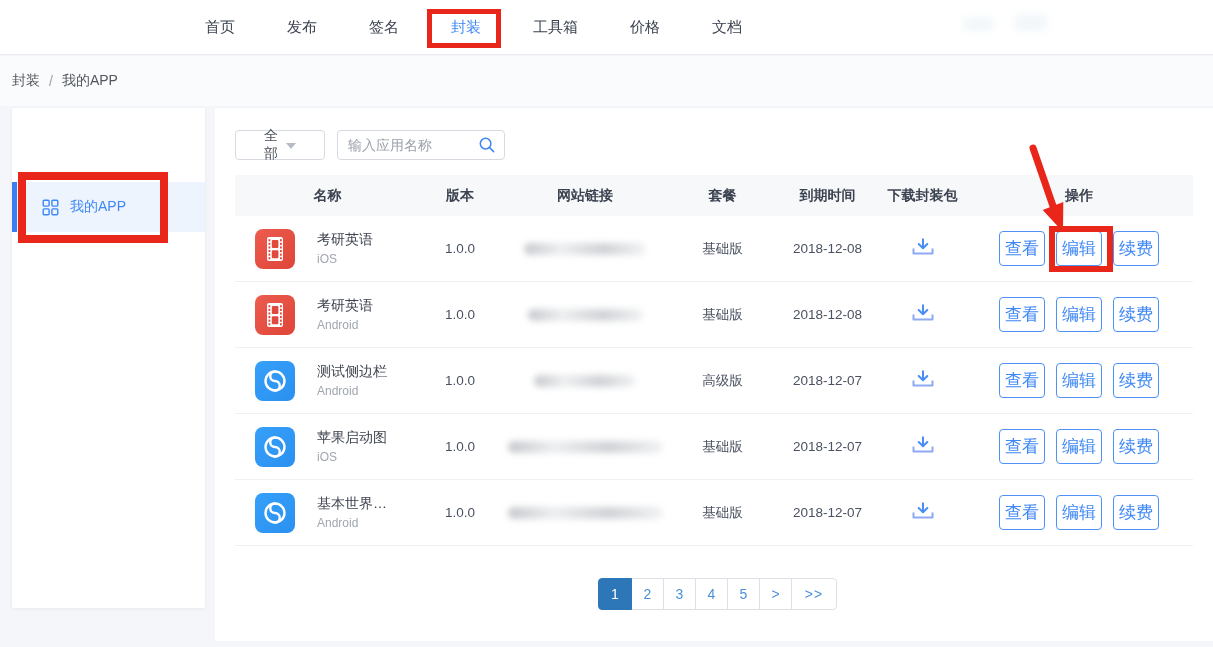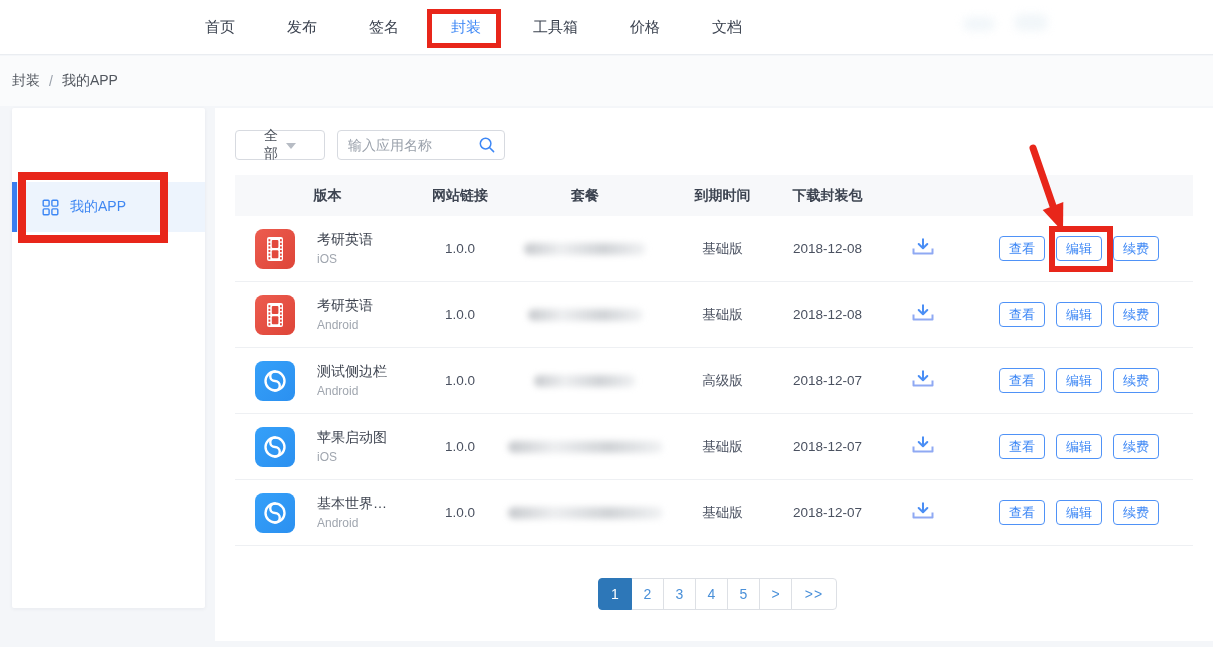--- a/index.html
+++ b/index.html
@@ -44,22 +44,22 @@
   .cell-name { display:flex; align-items:center; gap:22px; padding-left:20px; text-align:left !important; }
   .appicon { width:40px; height:40px; border-radius:8px; flex:0 0 40px; display:flex; align-items:center; justify-content:center; }
   .appicon.film { background:linear-gradient(135deg,#ec5c4f,#de4538); }
   .appicon.swirl { background:linear-gradient(135deg,#35a0f9,#2b90f0); }
   .nm { font-size:14px; color:#3e4450; }
   .pf { font-size:12px; color:#a0a6af; margin-top:3px; }
   .blur-blob { height:12px; border-radius:6px; margin:0 auto; filter:blur(3px);
     background:linear-gradient(90deg,rgba(150,155,162,.55),rgba(195,199,205,.3) 30%,rgba(160,166,173,.5) 65%,rgba(200,205,211,.25)); }
   .dl { display:inline-flex; cursor:pointer; }
   .cell-actions { display:flex; gap:11px; justify-content:center; }
-  .btn { width:46px; height:25px; border:1px solid #4f92f7; border-radius:4px; background:#fff; color:#3d87f5;
-    font-size:13px; font-family:Liberation Serif, serif; display:flex; align-items:center; justify-content:center; cursor:pointer; }
+  .btn { width:46px; height:35px; border:1px solid #4f92f7; border-radius:4px; background:#fff; color:#3d87f5;
+    font-size:17px; font-family:Liberation Serif, serif; display:flex; align-items:center; justify-content:center; cursor:pointer; }
   
   .pager { position:absolute; left:383px; top:470px; display:flex; }
   .pcell { min-width:33px; height:32px; padding:0 4px; margin-left:-1px; border:1px solid #dde0e5; background:#fff; color:#4a90d9;
     font-size:14px; display:flex; align-items:center; justify-content:center; cursor:pointer; }
   .pcell.active { min-width:34px; margin-left:0; background:#2d77b8; border-color:#2d77b8; color:#fff; border-radius:4px 0 0 4px; z-index:1; }
   .pcell.last { min-width:46px; border-radius:0 4px 4px 0; letter-spacing:1px; }
   
   .anno { position:absolute; border:5px solid #e8261a; pointer-events:none; }
   .anno-nav { left:427px; top:9px; width:74px; height:39px; }
   .anno-side { left:18px; top:172px; width:150px; height:71px; border-width:8px; }
@@ -117,25 +117,27 @@
     <span class="mag">
       <svg width="18" height="18" viewBox="0 0 18 18" fill="none" stroke="#3d87f5" stroke-width="1.5">
           <circle cx="7.6" cy="7.6" r="5.3"></circle>
           <path d="M11.7 11.7 L15.6 15.6" stroke-linecap="round"></path>
         </svg>
     </span>
   </div>
 
   <div class="table">
     <div class="thead">
+      <div>名称</div>
       <div>版本</div>
       <div>网站链接</div>
       <div>套餐</div>
       <div>到期时间</div>
       <div>下载封装包</div>
+      <div>操作</div>
     </div>
 
     <div class="trow">
       <div class="cell-name">
         <span class="appicon film">
           <svg width="40" height="40" viewBox="0 0 40 40">
               <rect x="12" y="8" width="16" height="24" rx="2" fill="#fff"></rect>
               <g fill="#e2493d">
                 <rect x="16.8" y="11" width="6.6" height="8" rx="1"></rect>
                 <rect x="16.8" y="21.3" width="6.6" height="8" rx="1"></rect>

